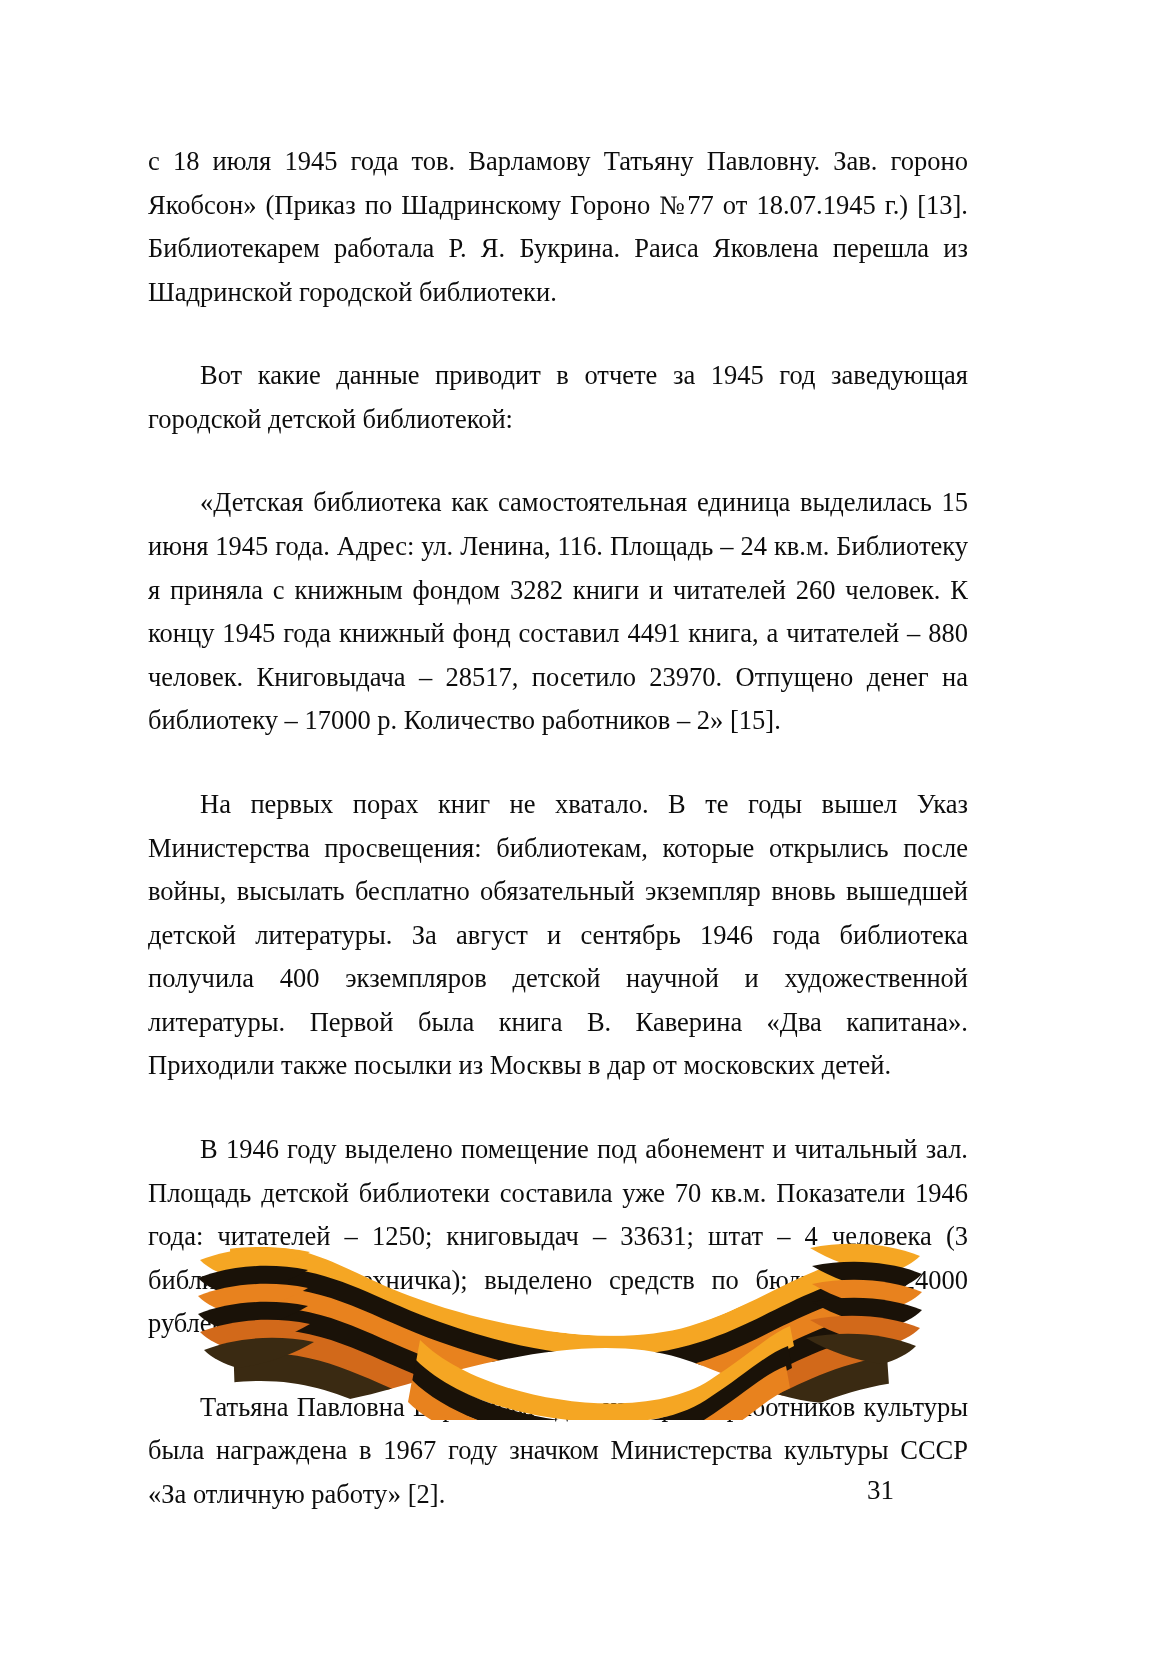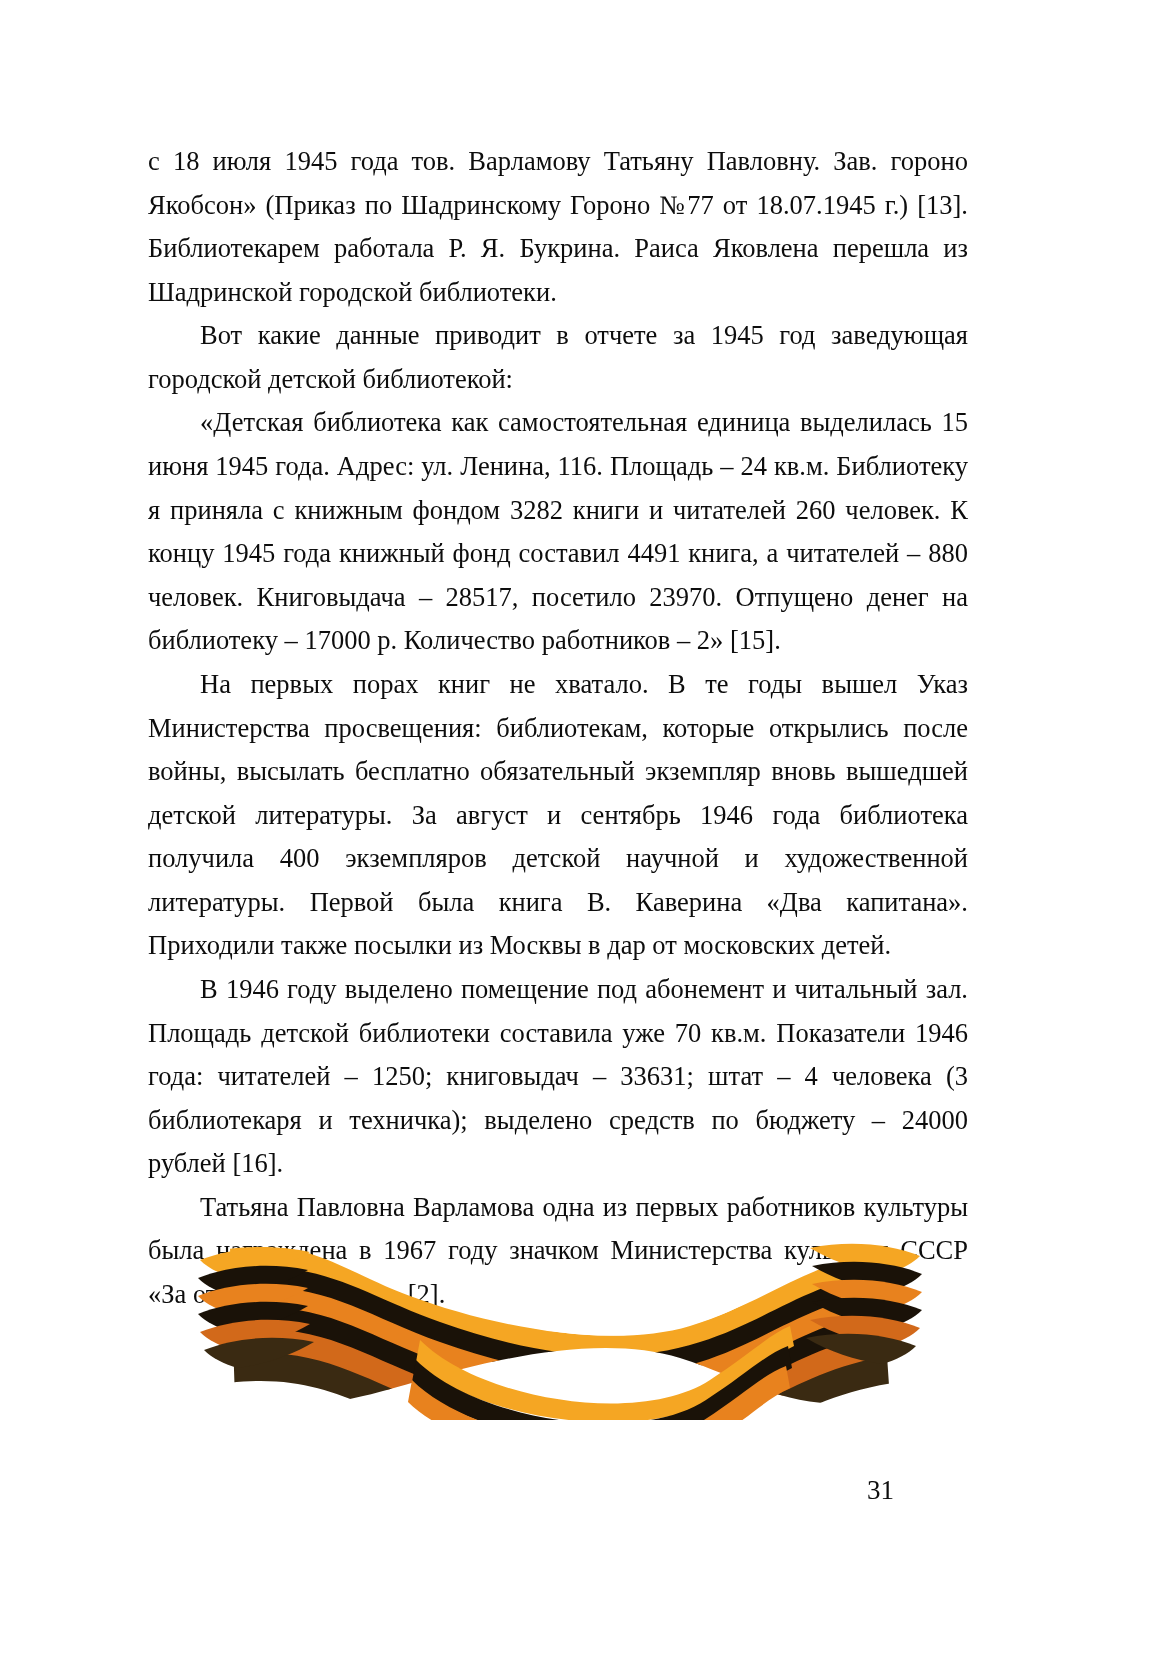--- a/index.html
+++ b/index.html
@@ -27,20 +27,21 @@
     color: #0d0d0d;
     text-align: justify;
     text-justify: inter-word;
   }
   .text-block p {
     margin: 0;
     text-align: justify;
   }
   .text-block p.indent {
     text-indent: 52px;
+    margin-top: 40px;
   }
   .ribbon-wrap {
     position: absolute;
     left: 190px;
     top: 1230px;
     width: 740px;
     height: 190px;
   }
   .page-number {
     position: absolute;

